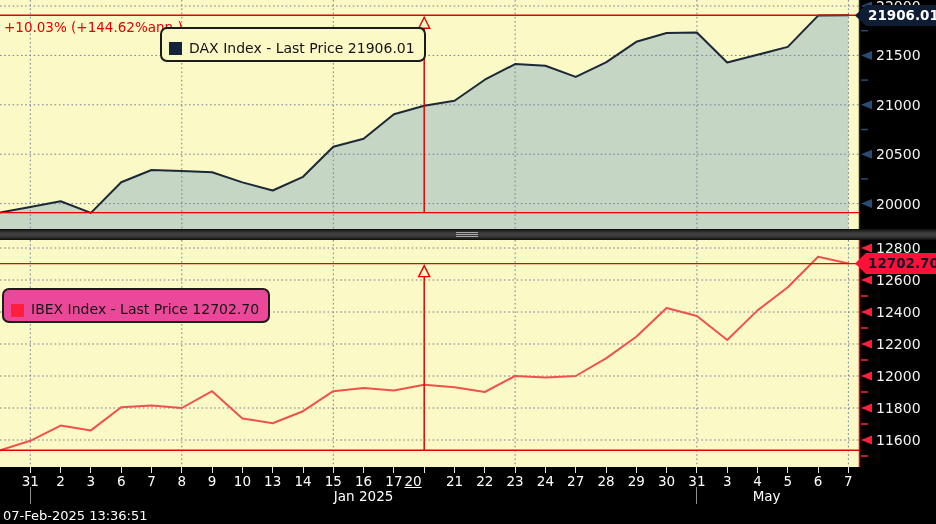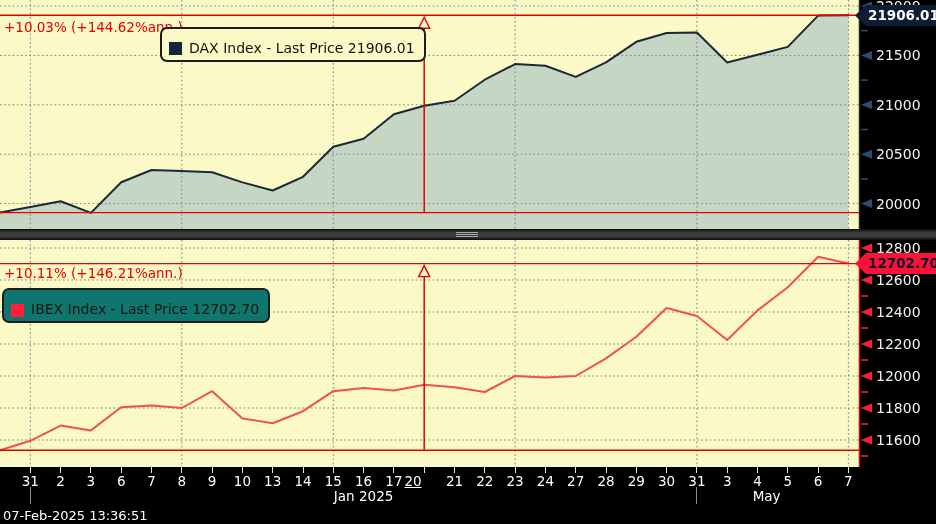--- a/index.html
+++ b/index.html
@@ -114,22 +114,21 @@
         <polygon points="861,136 872,131.5 872,140.5" fill="#FF1F3D"></polygon>
         <polygon points="861,168 872,163.5 872,172.5" fill="#FF1F3D"></polygon>
         <polygon points="861,200 872,195.5 872,204.5" fill="#FF1F3D"></polygon>
         <line x1="861" y1="56" x2="868" y2="56" stroke="#FF1F3D" stroke-width="1.5"></line>
         <line x1="861" y1="88" x2="868" y2="88" stroke="#FF1F3D" stroke-width="1.5"></line>
         <line x1="861" y1="120" x2="868" y2="120" stroke="#FF1F3D" stroke-width="1.5"></line>
         <line x1="861" y1="152" x2="868" y2="152" stroke="#FF1F3D" stroke-width="1.5"></line>
         <line x1="861" y1="184" x2="868" y2="184" stroke="#FF1F3D" stroke-width="1.5"></line>
         <line x1="861" y1="216" x2="868" y2="216" stroke="#FF1F3D" stroke-width="1.5"></line>
       </svg>
-    <div class="annotation" style="top:25px;">+10.11% (+146.21%ann.)</div>
-    <div class="legend" style="left:2px;top:48px;background:#0f766e;align-items:flex-end;">
+    <div class="legend" style="left:2px;top:48px;background:#ec4899;align-items:flex-end;">
       <span class="swatch" id="swatch-ibex" style="background: rgb(255, 31, 61);"></span>
       <span>IBEX Index - Last Price 12702.70</span>
     </div>
     <div id="ylabels-ibex">
         <div class="y-label" style="top: 0px;">12800</div>
         <div class="y-label" style="top: 32px;">12600</div>
         <div class="y-label" style="top: 64px;">12400</div>
         <div class="y-label" style="top: 96px;">12200</div>
         <div class="y-label" style="top: 128px;">12000</div>
         <div class="y-label" style="top: 160px;">11800</div>

